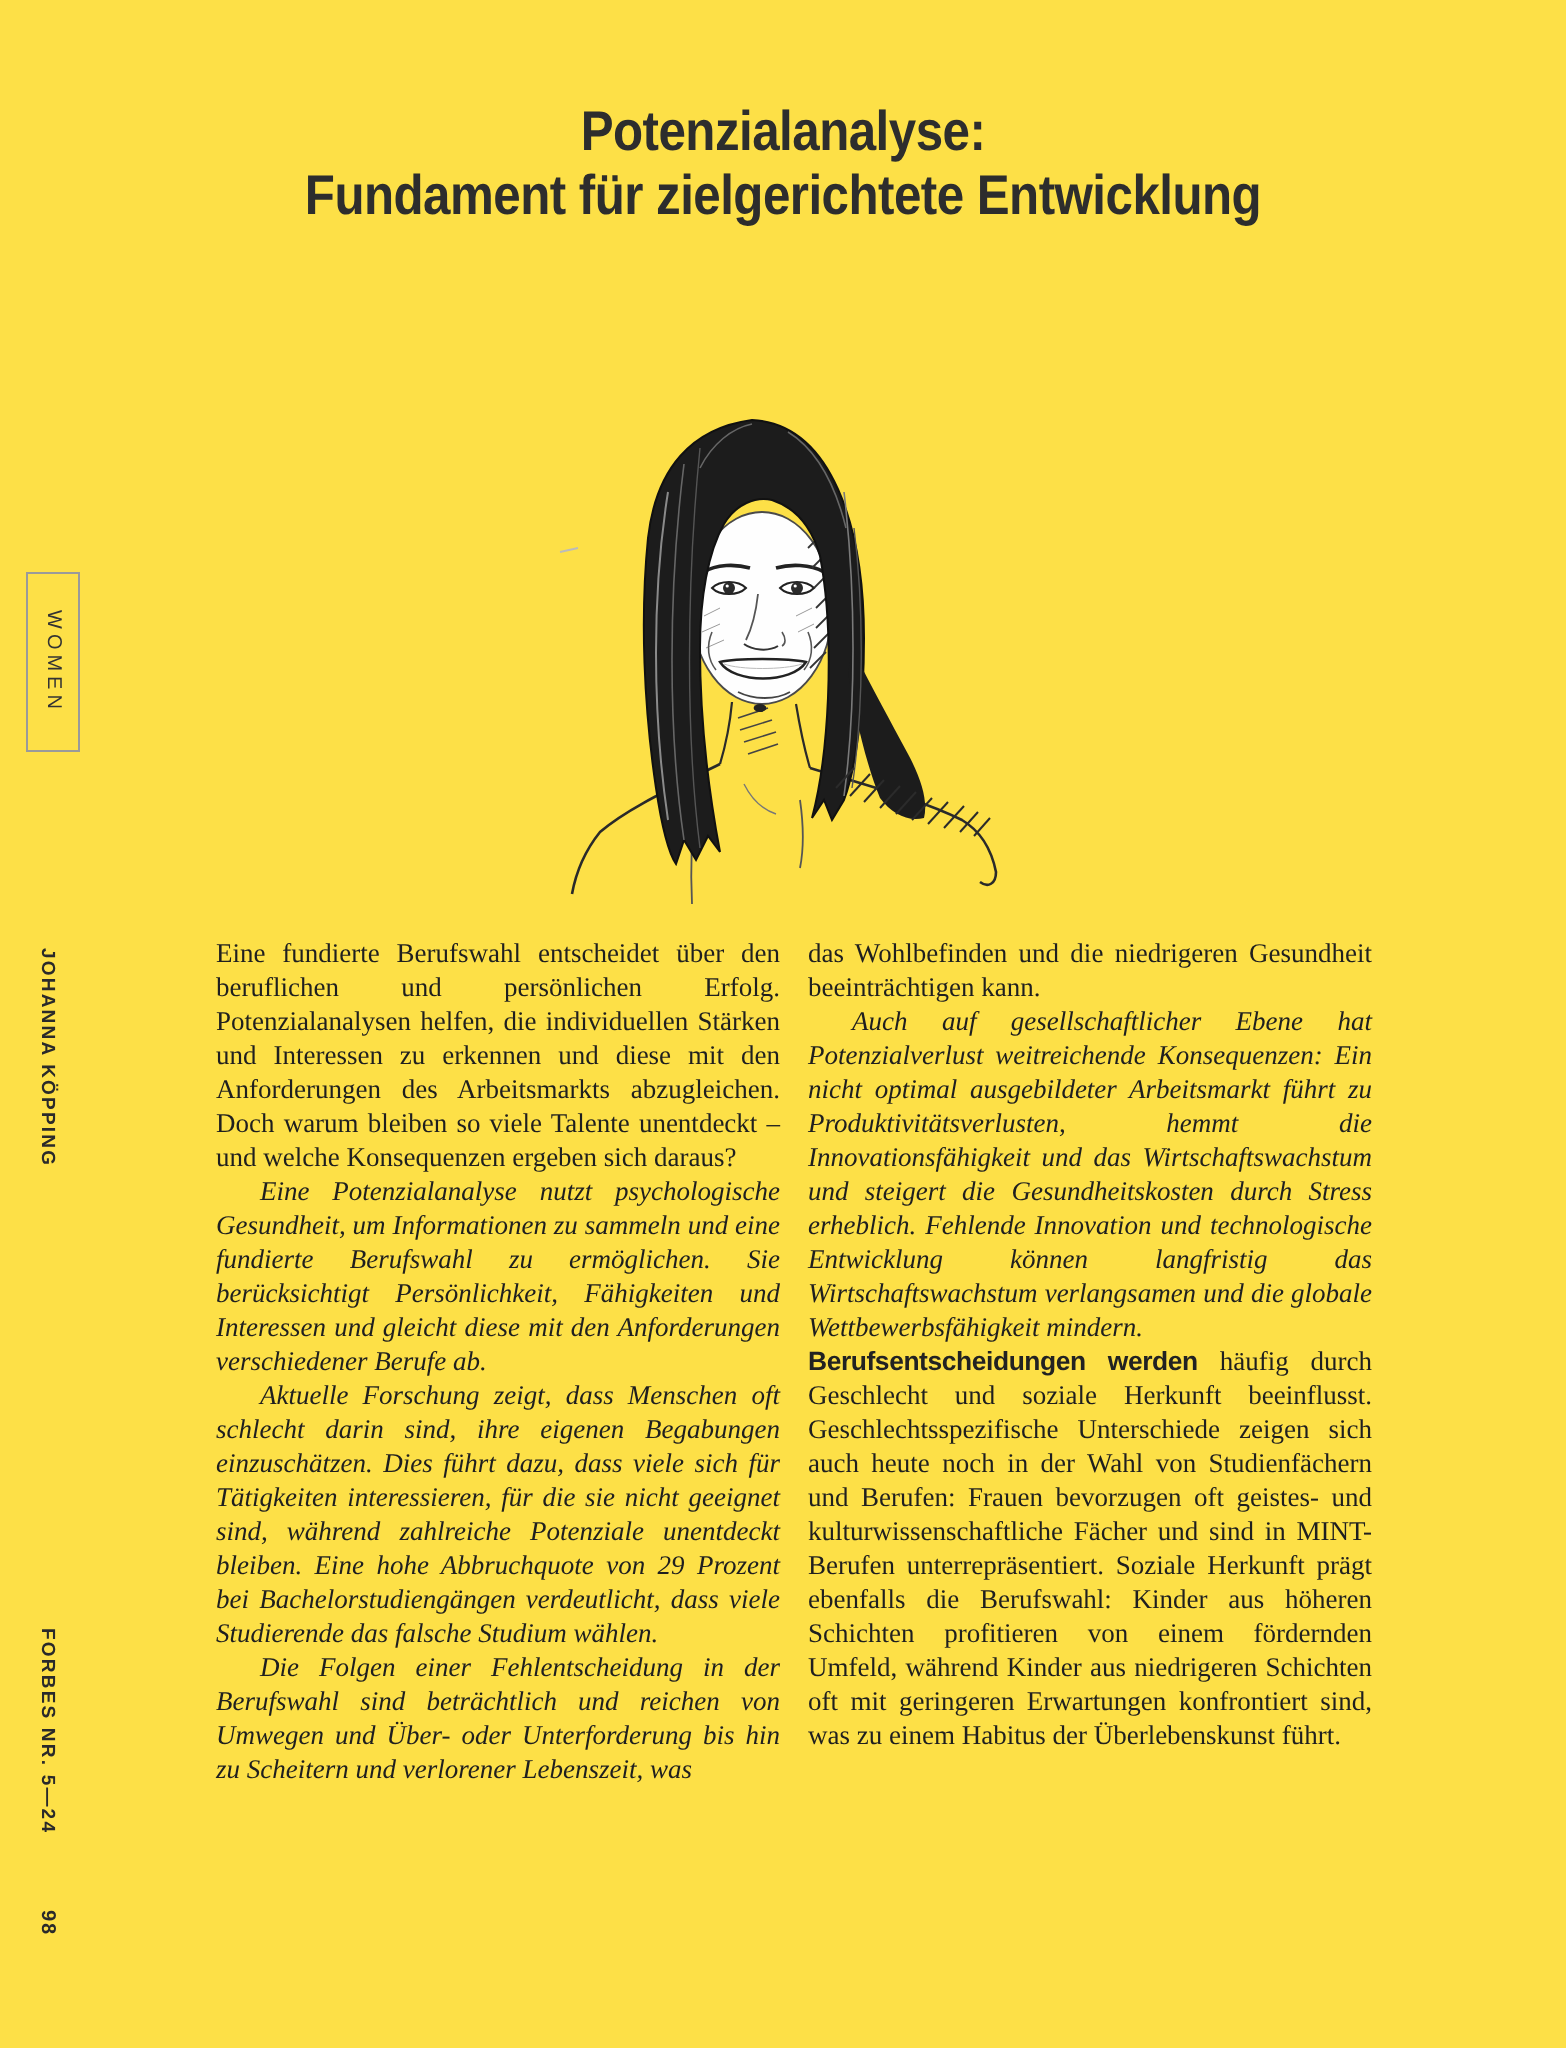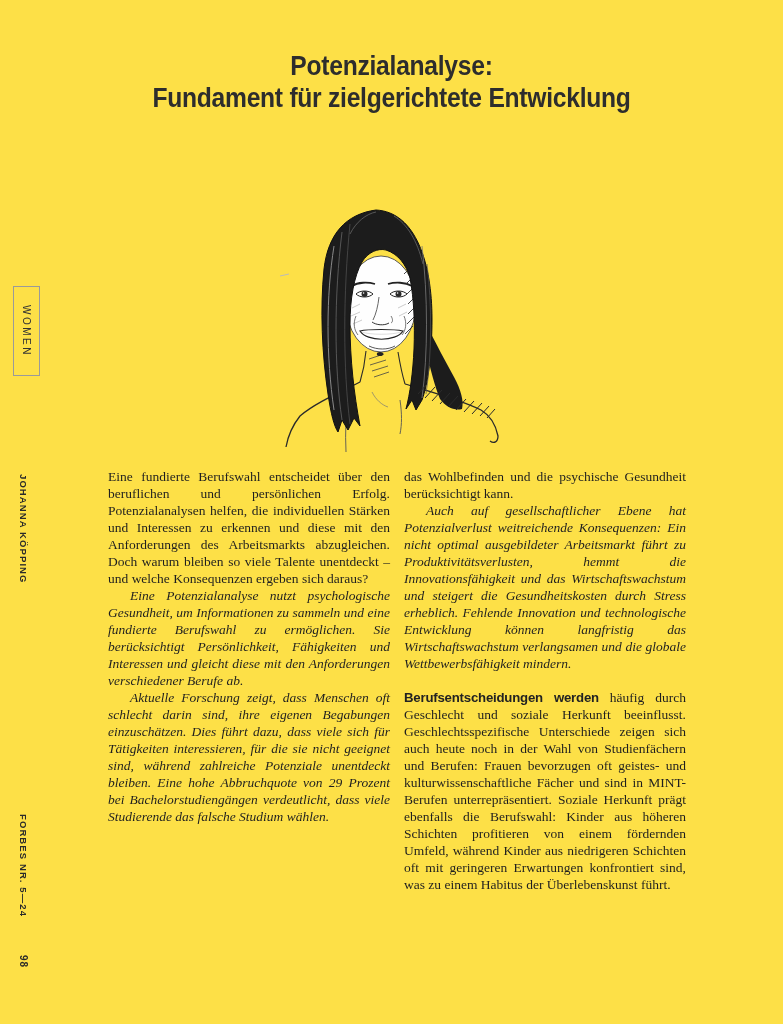--- a/index.html
+++ b/index.html
@@ -36,21 +36,21 @@
   .illustration{position:absolute;left:276px;top:204px;width:256px;height:252px;}
   .illustration svg{display:block;width:100%;height:100%;}
   
   .columns{
     position:absolute;left:108px;top:468px;width:578px;
     display:flex;gap:14px;
   }
   .col{width:282px;font-size:13.5px;line-height:17px;text-align:justify;color:#1f1f1f;}
   .col p{margin:0;}
   .col p.indent{text-indent:22px;font-style:italic;}
-  .col p.section-gap{margin-top:17px;}
+  .col p.section-gap{}
   .lead-bold{
     font-family:"Liberation Sans", sans-serif;font-weight:bold;
     font-size:13.2px;letter-spacing:-0.2px;color:#222;
   }
 </style>
 </head>
 <body>
 
 <div class="page">
 
@@ -175,21 +175,22 @@
         <line x1="211" y1="214" x2="219" y2="205"></line>
       </g>
     </svg>
   </div>
 
   <div class="columns">
     <div class="col">
       <p>Eine fundierte Berufswahl entscheidet über den beruflichen und persönlichen Erfolg. Potenzialanalysen helfen, die individuellen Stärken und Interessen zu erkennen und diese mit den Anforderungen des Arbeitsmarkts abzugleichen. Doch warum bleiben so viele Talente unentdeckt – und welche Konsequenzen ergeben sich daraus?</p>
       <p class="indent">Eine Potenzialanalyse nutzt psychologische Gesundheit, um Informationen zu sammeln und eine fundierte Berufswahl zu ermöglichen. Sie berücksichtigt Persönlichkeit, Fähigkeiten und Interessen und gleicht diese mit den Anforderungen verschiedener Berufe ab.</p>
       <p class="indent">Aktuelle Forschung zeigt, dass Menschen oft schlecht darin sind, ihre eigenen Begabungen einzuschätzen. Dies führt dazu, dass viele sich für Tätigkeiten interessieren, für die sie nicht geeignet sind, während zahlreiche Potenziale unentdeckt bleiben. Eine hohe Abbruchquote von 29 Prozent bei Bachelorstudiengängen verdeutlicht, dass viele Studierende das falsche Studium wählen.</p>
+      <p class="indent">Die Folgen einer Fehlentscheidung in der Berufswahl sind beträchtlich und reichen von Umwegen und Über- oder Unterforderung bis hin zu Scheitern und verlorener Lebenszeit, was</p>
     </div>
     <div class="col">
-      <p>das Wohlbefinden und die psychische Gesundheit berücksichtigt kann.</p>
+      <p>das Wohlbefinden und die niedrigeren Gesundheit beeinträchtigen kann.</p>
       <p class="indent">Auch auf gesellschaftlicher Ebene hat Potenzialverlust weitreichende Konsequenzen: Ein nicht optimal ausgebildeter Arbeitsmarkt führt zu Produktivitätsverlusten, hemmt die Innovationsfähigkeit und das Wirtschaftswachstum und steigert die Gesundheitskosten durch Stress erheblich. Fehlende Innovation und technologische Entwicklung können langfristig das Wirtschaftswachstum verlangsamen und die globale Wettbewerbsfähigkeit mindern.</p>
       <p class="section-gap"><span class="lead-bold">Berufsentscheidungen werden</span><span> häufig durch Geschlecht und soziale Herkunft beeinflusst. Geschlechtsspezifische Unterschiede zeigen sich auch heute noch in der Wahl von Studienfächern und Berufen: Frauen bevorzugen oft geistes- und kulturwissenschaftliche Fächer und sind in MINT-Berufen unterrepräsentiert. Soziale Herkunft prägt ebenfalls die Berufswahl: Kinder aus höheren Schichten profitieren von einem fördernden Umfeld, während Kinder aus niedrigeren Schichten oft mit geringeren Erwartungen konfrontiert sind, was zu einem Habitus der Überlebenskunst führt.</span></p>
     </div>
   </div>
 
 </div>
 
 </body></html>

